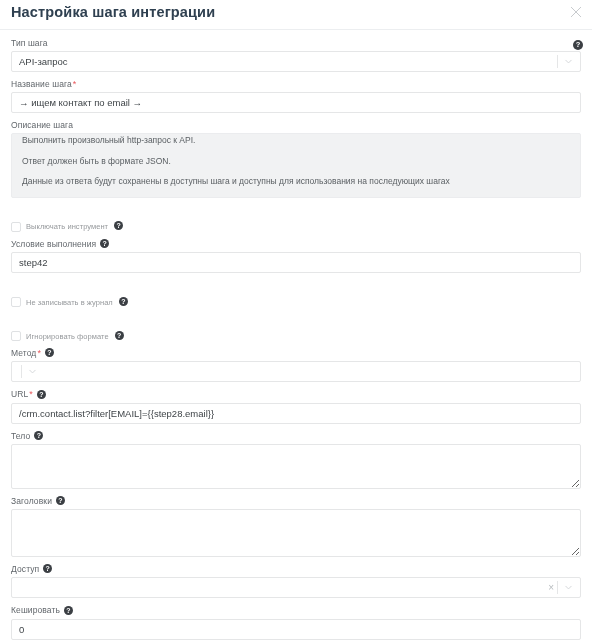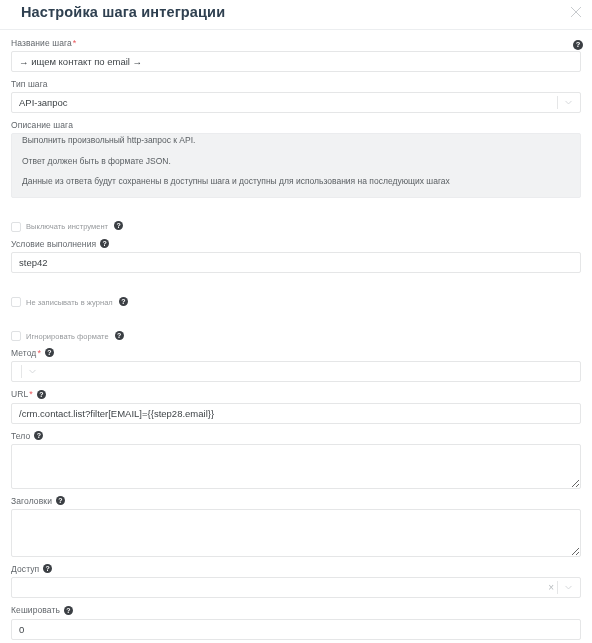--- a/index.html
+++ b/index.html
@@ -23,21 +23,21 @@
   }
   
   .dlg-header {
     position: relative;
     height: 30px;
     border-bottom: 1px solid #eceef0;
     box-sizing: border-box;
   }
   .dlg-title {
     position: absolute;
-    left: 21px;
+    left: 11px;
     top: 4px;
     font-size: 14.5px;
     font-weight: bold;
     color: #2f4050;
     letter-spacing: 0.15px;
     white-space: nowrap;
   }
   .close-icon {
     position: absolute;
     right: 8px;
@@ -248,35 +248,35 @@
         <path d="M3.3 3.3 L12.7 12.7 M12.7 3.3 L3.3 12.7" stroke="#9aa0a6" stroke-width="1" fill="none" stroke-linecap="round"></path>
       </svg>
     </div>
   </div>
 
   <div class="help help-top">?</div>
 
   <div class="dlg-body">
 
     <div class="field">
-      <label class="flabel"><span>Название шага</span><span class="req">*</span></label>
-      <input class="ctl" type="text" value="→ ищем контакт по email →" style="">
-    </div>
-
-    <div class="field">
       <label class="flabel">Тип шага</label>
       <div class="selectbox">
         <span class="sel-val">API-запрос</span>
         <span class="sel-sep"></span>
         <span class="caret">
           <svg viewBox="0 0 10 10" width="9" height="9" aria-hidden="true">
             <path d="M2 3.6 L5 6.6 L8 3.6" stroke="#9aa0a6" stroke-width="1" fill="none" stroke-linecap="round" stroke-linejoin="round"></path>
           </svg>
         </span>
       </div>
+    </div>
+
+    <div class="field">
+      <label class="flabel"><span>Название шага</span><span class="req">*</span></label>
+      <input class="ctl" type="text" value="→ ищем контакт по email →" style="">
     </div>
 
     <div class="field">
       <label class="flabel">Описание шага</label>
       <div class="desc-panel">
         <p>Выполнить произвольный http-запрос к API.</p>
         <p>Ответ должен быть в формате JSON.</p>
         <p>Данные из ответа будут сохранены в доступны шага и доступны для использования на последующих шагах</p>
       </div>
     </div>

